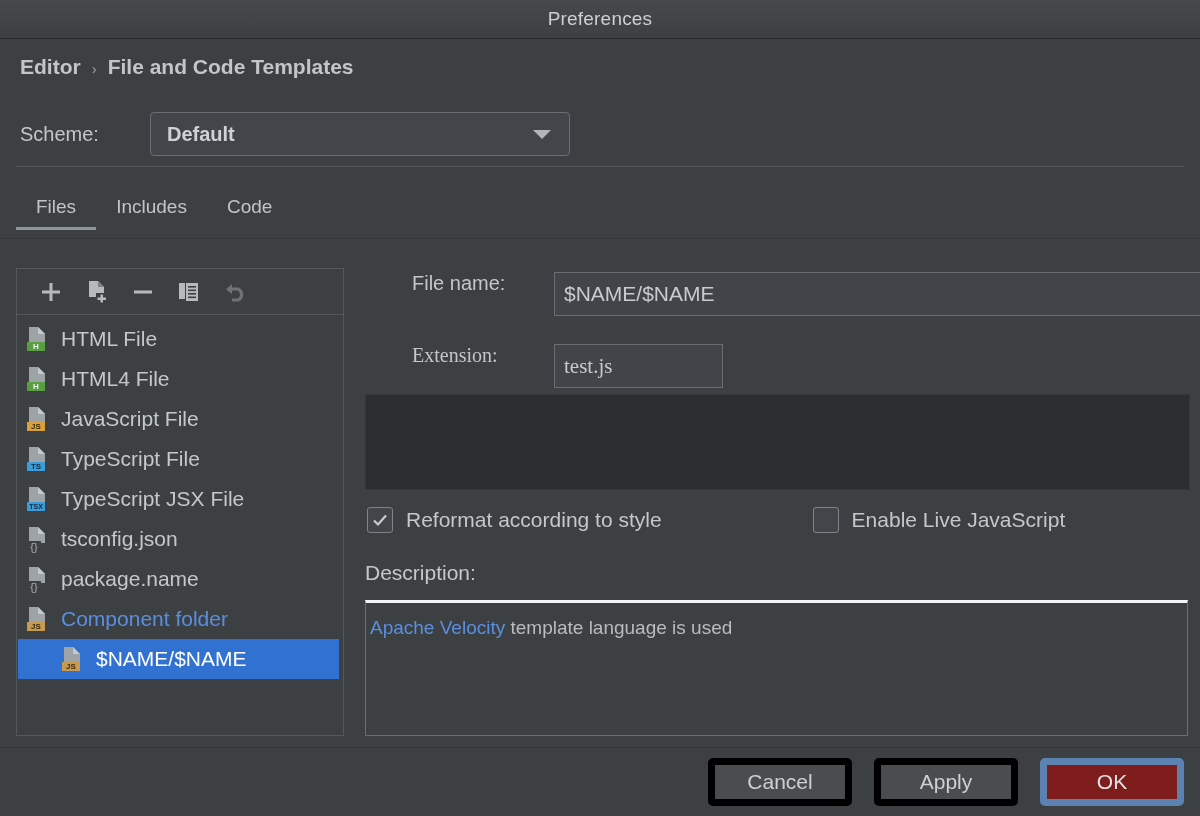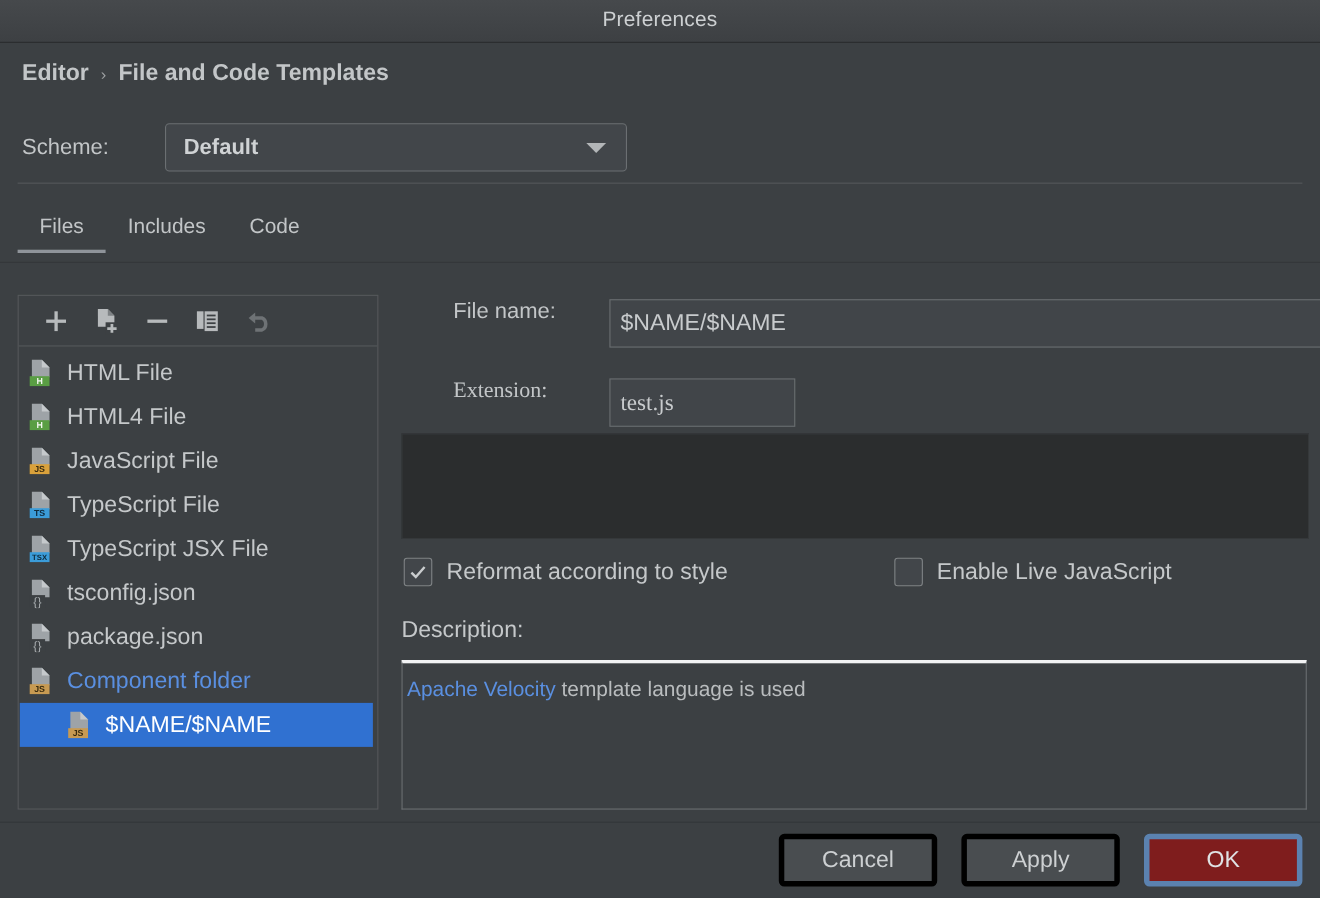--- a/index.html
+++ b/index.html
@@ -182,21 +182,21 @@
     background: #34373a;
   }
   .footer {
     position: absolute; left: 0; top: 748px; width: 1200px; height: 68px;
     display: flex; align-items: center; justify-content: flex-end;
     gap: 22px; padding-right: 16px; box-sizing: border-box;
   }
   .btn {
     height: 48px; min-width: 144px;
     box-sizing: border-box;
-    border: 5px solid #000000;
+    border: 7px solid #000000;
     border-radius: 5px;
     background: #494d50;
     color: #cdd0d2; font-size: 21px;
     display: flex; align-items: center; justify-content: center;
     padding: 0 20px;
   }
   .btn.primary {
     background: #7f1d1d;
     border-color: #5b82b0;
     color: #dfe2e4;
@@ -342,21 +342,21 @@
         </div>
         <div class="file-row">
           <span class="file-icon"><svg width="26" height="28" viewBox="0 0 26 28">
               <path d="M4 2 h9 l7 7 v9 h-16 z" fill="#9ea3a7"></path>
               <path d="M13 2 l7 7 h-7 z" fill="#c5c9cc"></path>
               <g>
                 <rect x="2" y="16" width="14" height="11" fill="#3c4043"></rect>
                 <text x="9" y="26" text-anchor="middle" font-size="11" font-family="&quot;Liberation Sans&quot;, sans-serif" fill="#a9adb0">{}</text>
               </g>
             </svg></span>
-          <span>package.json</span>
+          <span>package.name</span>
         </div>
         <div class="file-row link">
           <span class="file-icon"><svg width="26" height="28" viewBox="0 0 26 28">
               <path d="M4 2 h9 l7 7 v9 h-16 z" fill="#9ea3a7"></path>
               <path d="M13 2 l7 7 h-7 z" fill="#c5c9cc"></path>
               <rect x="2" y="17" width="18" height="9" fill="#c79a52"></rect>
               <text x="11" y="24.4" text-anchor="middle" font-size="8" font-family="&quot;Liberation Sans&quot;, sans-serif" font-weight="bold" fill="#3a2c10">JS</text>
             </svg></span>
           <span>Component folder</span>
         </div>

